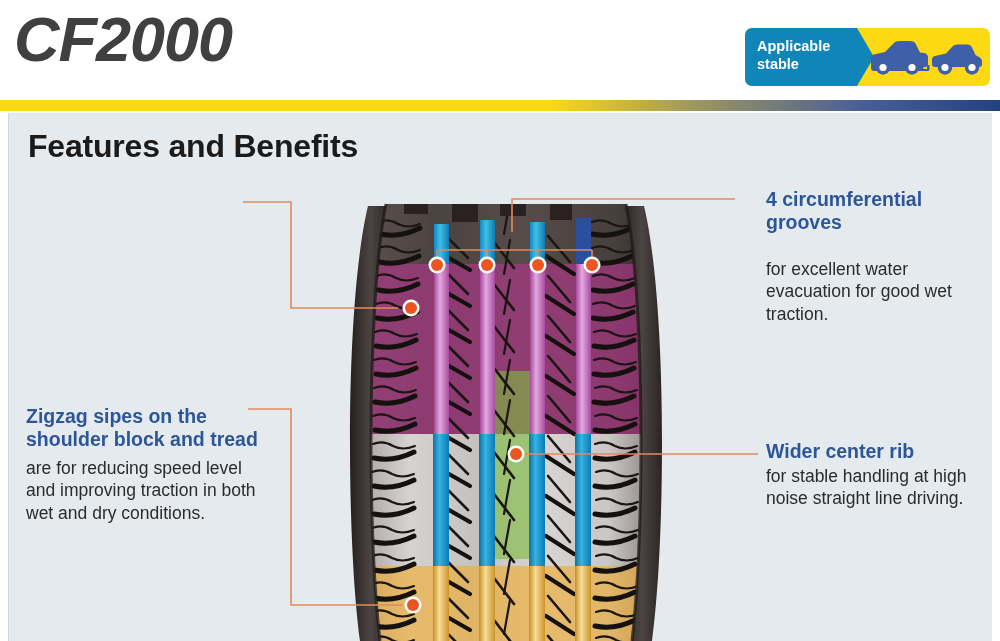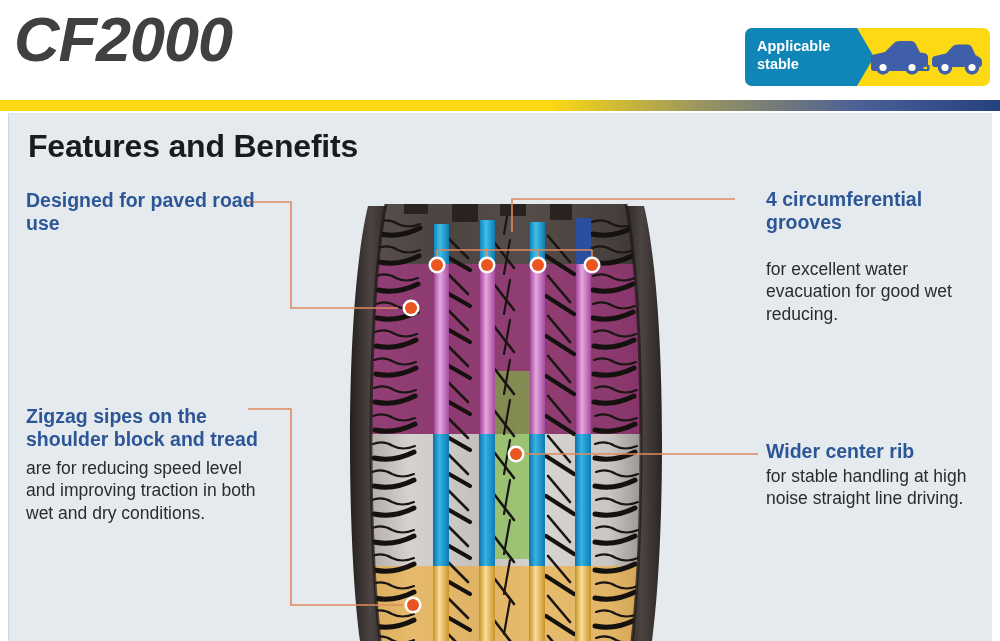--- a/index.html
+++ b/index.html
@@ -424,32 +424,29 @@
         <circle cx="592" cy="265" r="6" fill="#ea5520"></circle>
       <circle cx="411" cy="308" r="8.5" fill="#ffffff"></circle>
         <circle cx="411" cy="308" r="6" fill="#ea5520"></circle>
       <circle cx="516" cy="454" r="8.5" fill="#ffffff"></circle>
         <circle cx="516" cy="454" r="6" fill="#ea5520"></circle>
       <circle cx="413" cy="605" r="8.5" fill="#ffffff"></circle>
         <circle cx="413" cy="605" r="6" fill="#ea5520"></circle>
     </g>
   </svg>
 
-  <div class="callout co-tl">
-    <p class="co-head">Designed for paved road use</p>
-  </div>
 
   <div class="callout co-bl">
     <p class="co-head">Zigzag sipes on the shoulder block and tread</p>
     <p class="co-body">are for reducing speed level and improving traction in both wet and dry conditions.</p>
   </div>
 
   <div class="callout co-tr">
     <p class="co-head">4 circumferential grooves</p>
-    <p class="co-body">for excellent water evacuation for good wet reducing.</p>
+    <p class="co-body">for excellent water evacuation for good wet traction.</p>
   </div>
 
   <div class="callout co-br">
     <p class="co-head">Wider center rib</p>
     <p class="co-body">for stable handling at high noise straight line driving.</p>
   </div>
 
 </div>
 
 </body></html>

